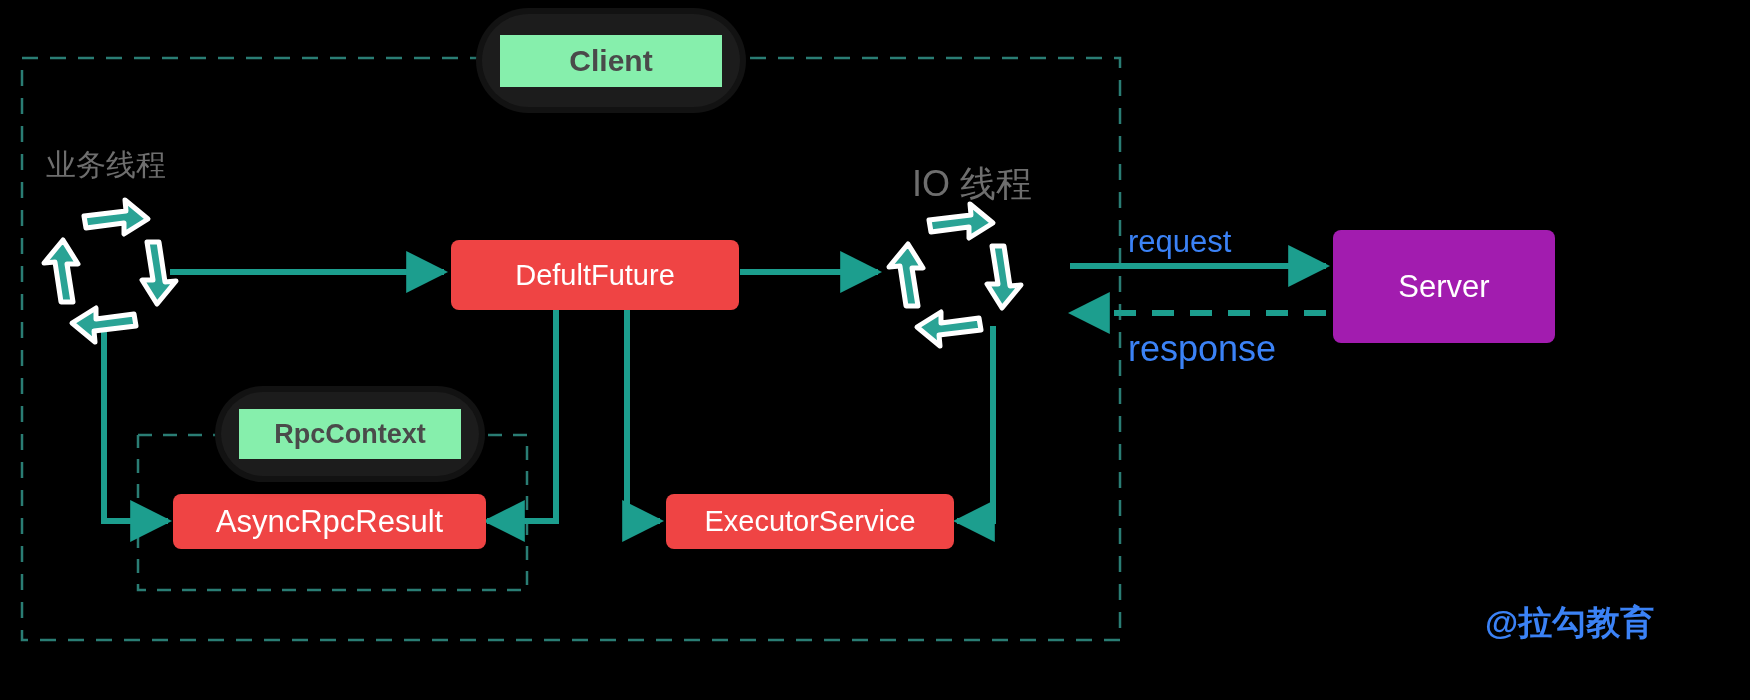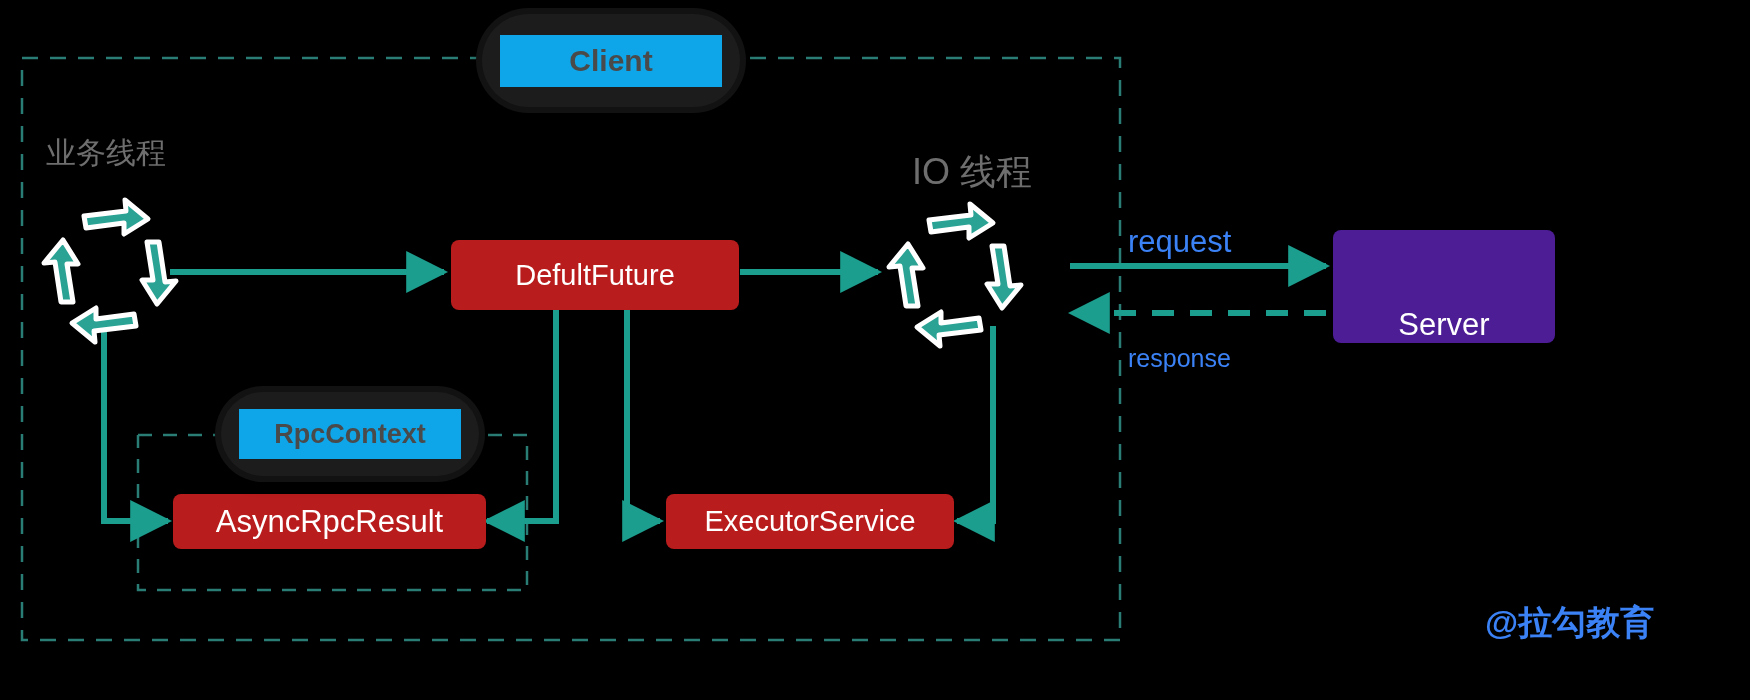--- a/index.html
+++ b/index.html
@@ -3,32 +3,32 @@
 <meta charset="utf-8">
 <style>
   html,body{margin:0;padding:0;background:#000;}
   body{width:1750px;height:700px;overflow:hidden;
        font-family:"Liberation Sans","DejaVu Sans",sans-serif;}
   #stage{position:relative;width:1750px;height:700px;background:#000;}
   #svg{position:absolute;left:0;top:0;width:1750px;height:700px;}
 
   .node{position:absolute;display:flex;align-items:center;justify-content:center;
         box-sizing:border-box;border-radius:8px;color:#fff;}
-  .node.green{background:#b91c1c;}
-  .node.salmon{background:#4c1d95;align-items:flex-end;}
+  .node.green{background:#ef4444;}
+  .node.salmon{background:#a21caf;}
 
   .pill{position:absolute;display:flex;align-items:center;justify-content:center;}
   .pill .cap{position:absolute;left:0;top:0;right:0;bottom:0;
              background:#1c1c1c;border-radius:999px;
              box-shadow:0 0 0 6px #121212, 0 6px 14px rgba(0,0,0,.9);}
-  .pill .plate{position:relative;background:#0ea5e9;color:#4a4a4a;
+  .pill .plate{position:relative;background:#86efac;color:#4a4a4a;
                display:flex;align-items:center;justify-content:center;
                font-weight:bold;box-sizing:border-box;}
 
-  .tlabel{position:absolute;color:#6e6e6e;white-space:nowrap;}
+  .tlabel{position:absolute;color:#6e6e6e;white-space:nowrap;margin-top:12px;}
   .alabel{position:absolute;color:#3b82f6;white-space:nowrap;}
   .watermark{position:absolute;color:#3b82f6;font-weight:bold;white-space:nowrap;
              text-shadow:0 0 4px rgba(0,0,0,.8);}
 </style>
 </head>
 <body>
 
 <div id="stage">
 
   <svg id="svg" viewBox="0 0 1750 700">
@@ -79,21 +79,21 @@
       </g>
     </g>
   </svg>
 
   <div class="tlabel" style="left:46px;top:133px;font-size:30px;">业务线程</div>
 
   <div class="tlabel" style="left:912px;top:148px;font-size:36px;">IO 线程</div>
 
   <div class="alabel" style="left:1128px;top:224px;font-size:31px;">request</div>
 
-  <div class="alabel" style="left:1128px;top:344px;font-size:25px;">response</div>
+  <div class="alabel" style="left:1128px;top:328px;font-size:36px;">response</div>
 
   <div class="node green" style="left:451px;top:240px;width:288px;height:70px;font-size:29px;">
     <span>DefultFuture</span>
   </div>
 
   <div class="node green" style="left:173px;top:494px;width:313px;height:55px;font-size:31px;">
     <span>AsyncRpcResult</span>
   </div>
 
   <div class="node green" style="left:666px;top:494px;width:288px;height:55px;font-size:29px;justify-content:center;">

